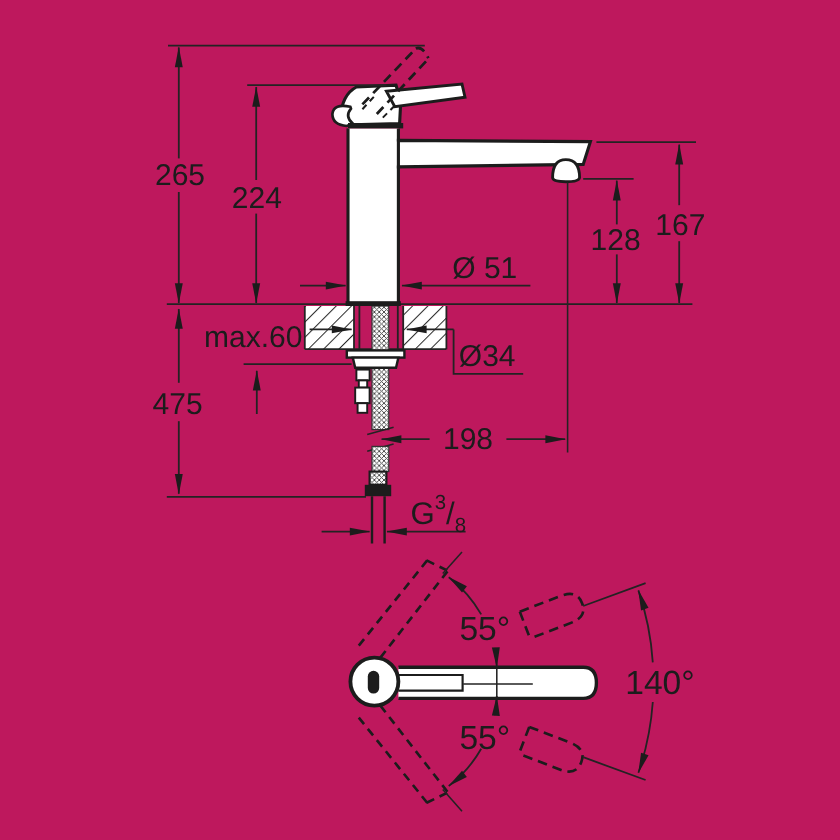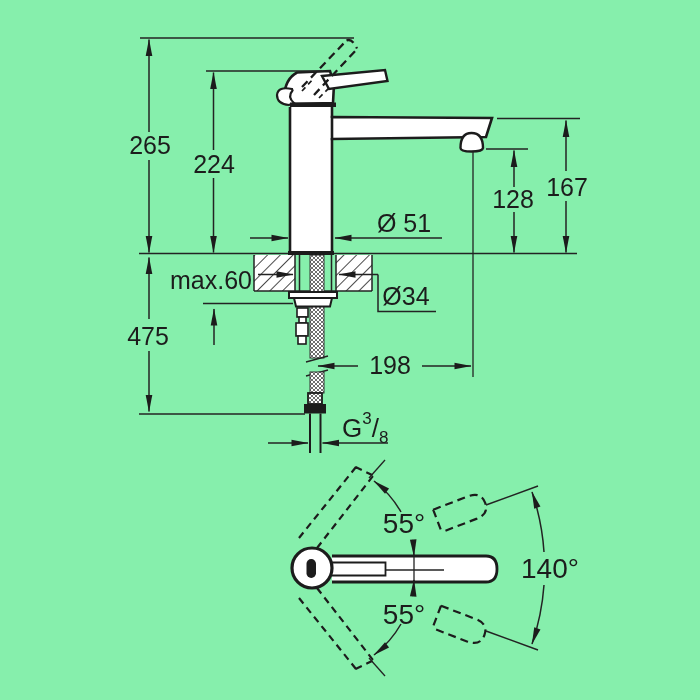--- a/index.html
+++ b/index.html
@@ -1,16 +1,16 @@
 <!DOCTYPE html>
 <html><head>
 <meta charset="utf-8">
 <style>
   html,body{margin:0;padding:0;background:#fff;}
-  .stage{position:relative;width:700px;height:700px;background:#86efac;overflow:hidden;
+  .stage{position:relative;width:700px;height:700px;background:#be185d;overflow:hidden;
          font-family:"Liberation Sans", sans-serif;}
   svg{display:block;}
   .dimtxt{font-family:"Liberation Sans", sans-serif;font-size:25px;fill:#1c1c1c;}
   .degtxt{font-family:"Liberation Sans", sans-serif;font-size:28px;fill:#1c1c1c;}
   .gtxt{font-family:"Liberation Sans", sans-serif;fill:#1c1c1c;}
   .thin{stroke:#232323;stroke-width:1.5;fill:none;}
   .xthin{stroke:#232323;stroke-width:1.3;fill:none;}
   .bold{stroke:#1c1c1c;stroke-width:2.6;fill:#fff;}
   .boldln{stroke:#1c1c1c;stroke-width:2.6;fill:none;}
   .dash{stroke:#1c1c1c;stroke-width:2.2;fill:none;stroke-dasharray:8 5;}

